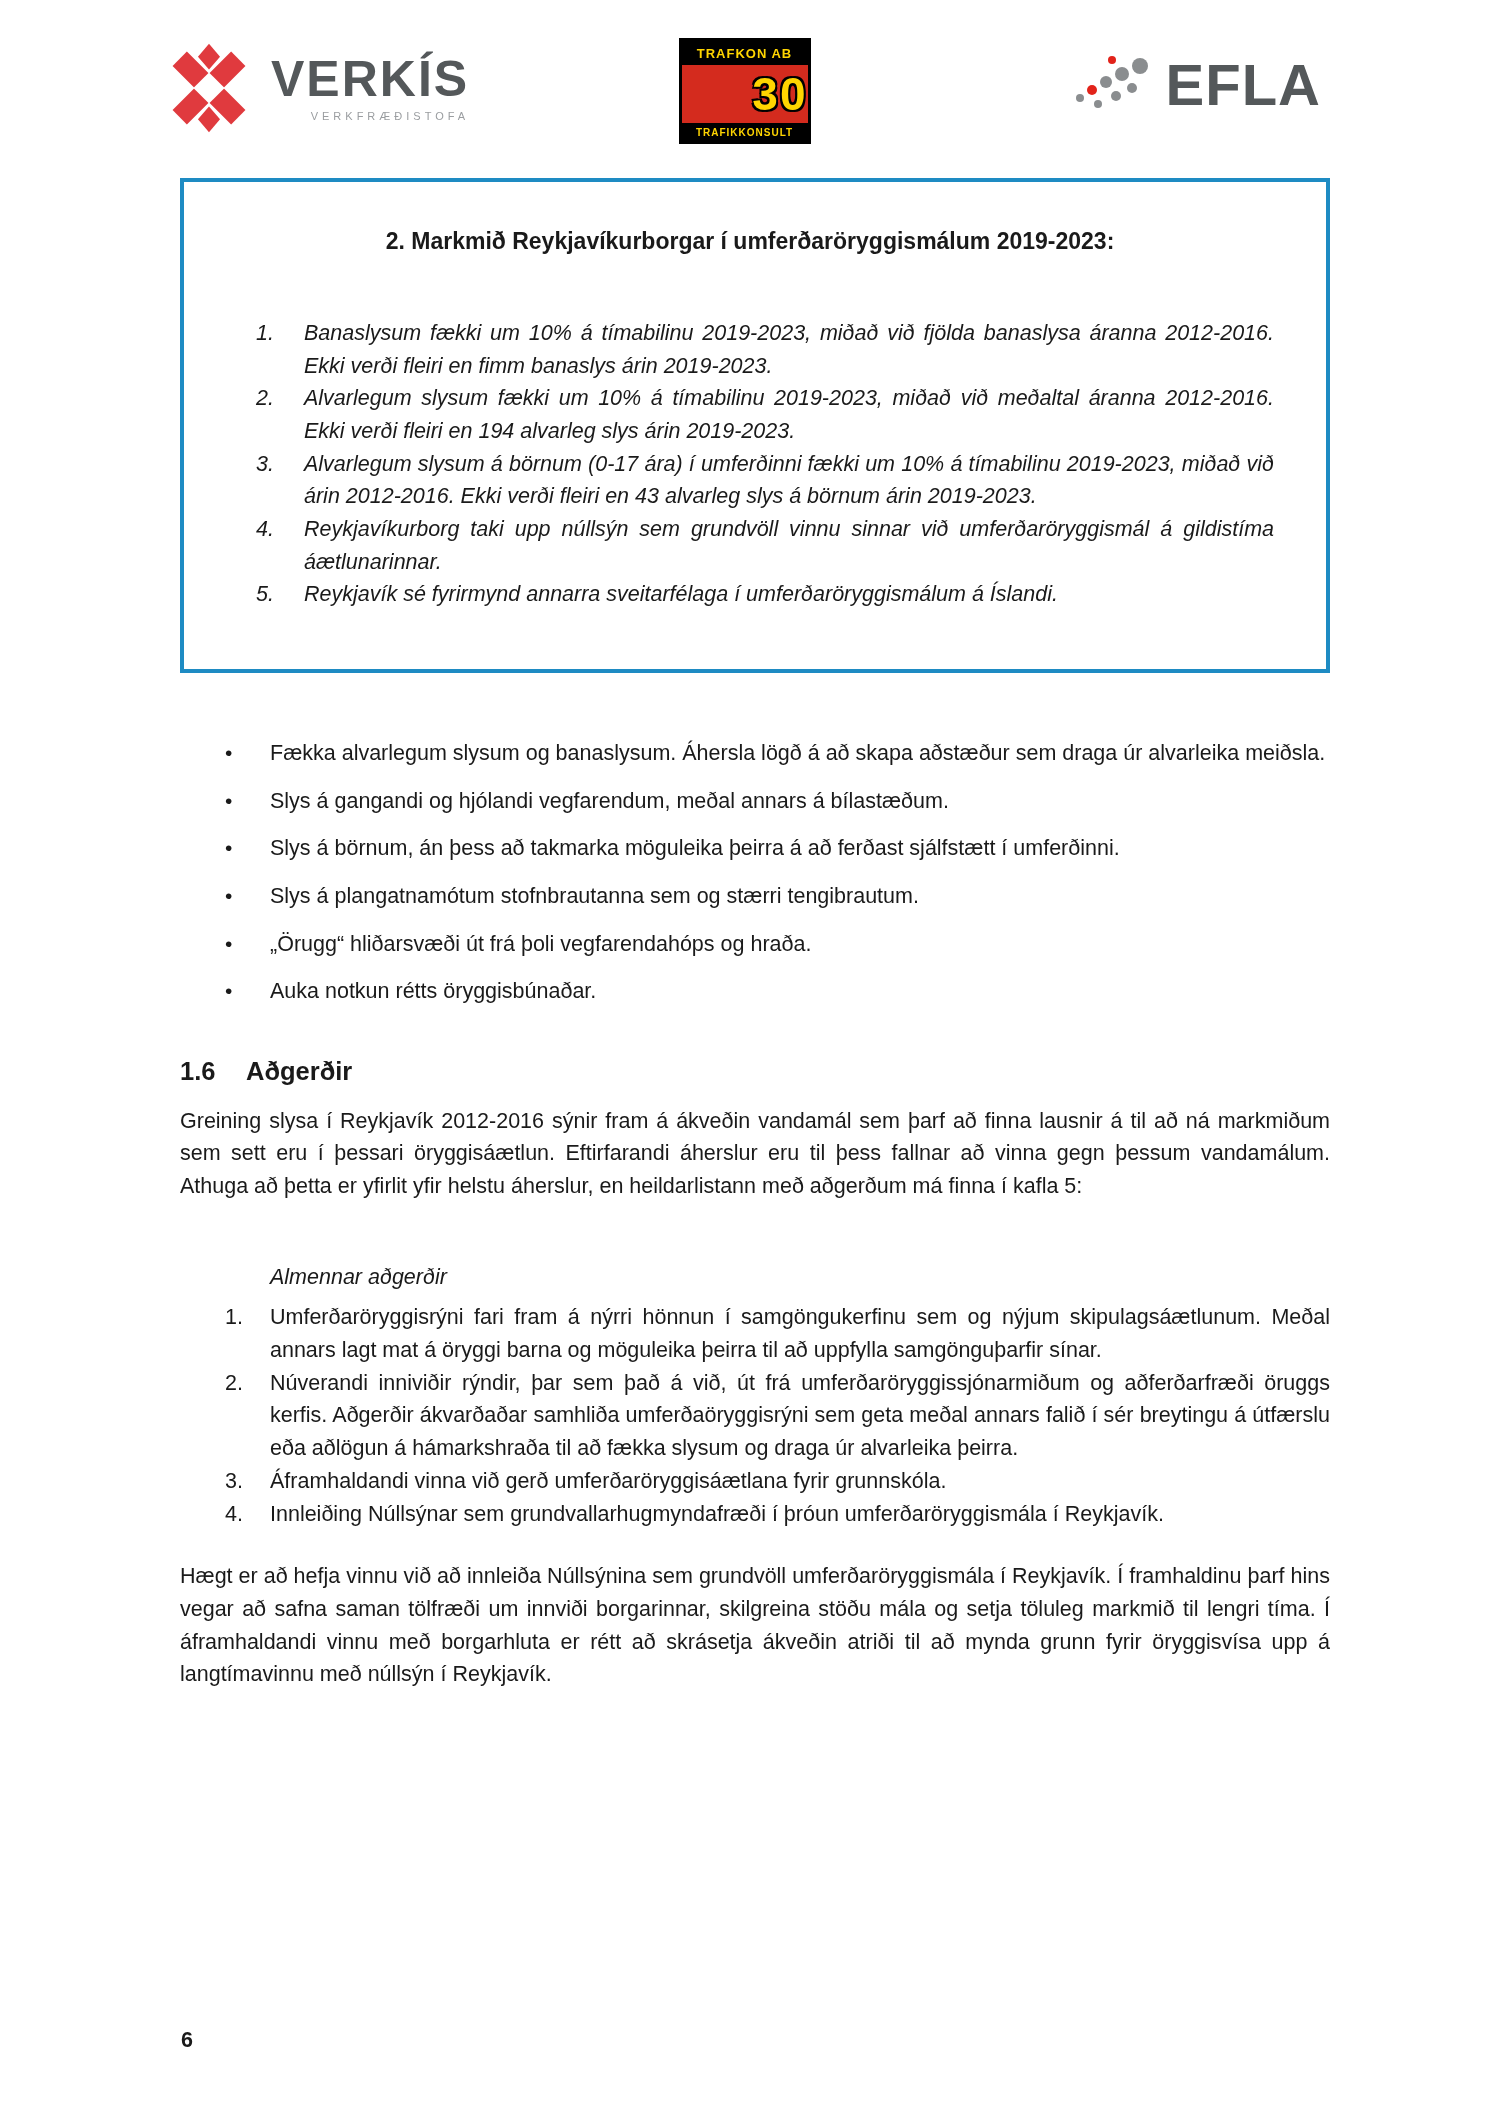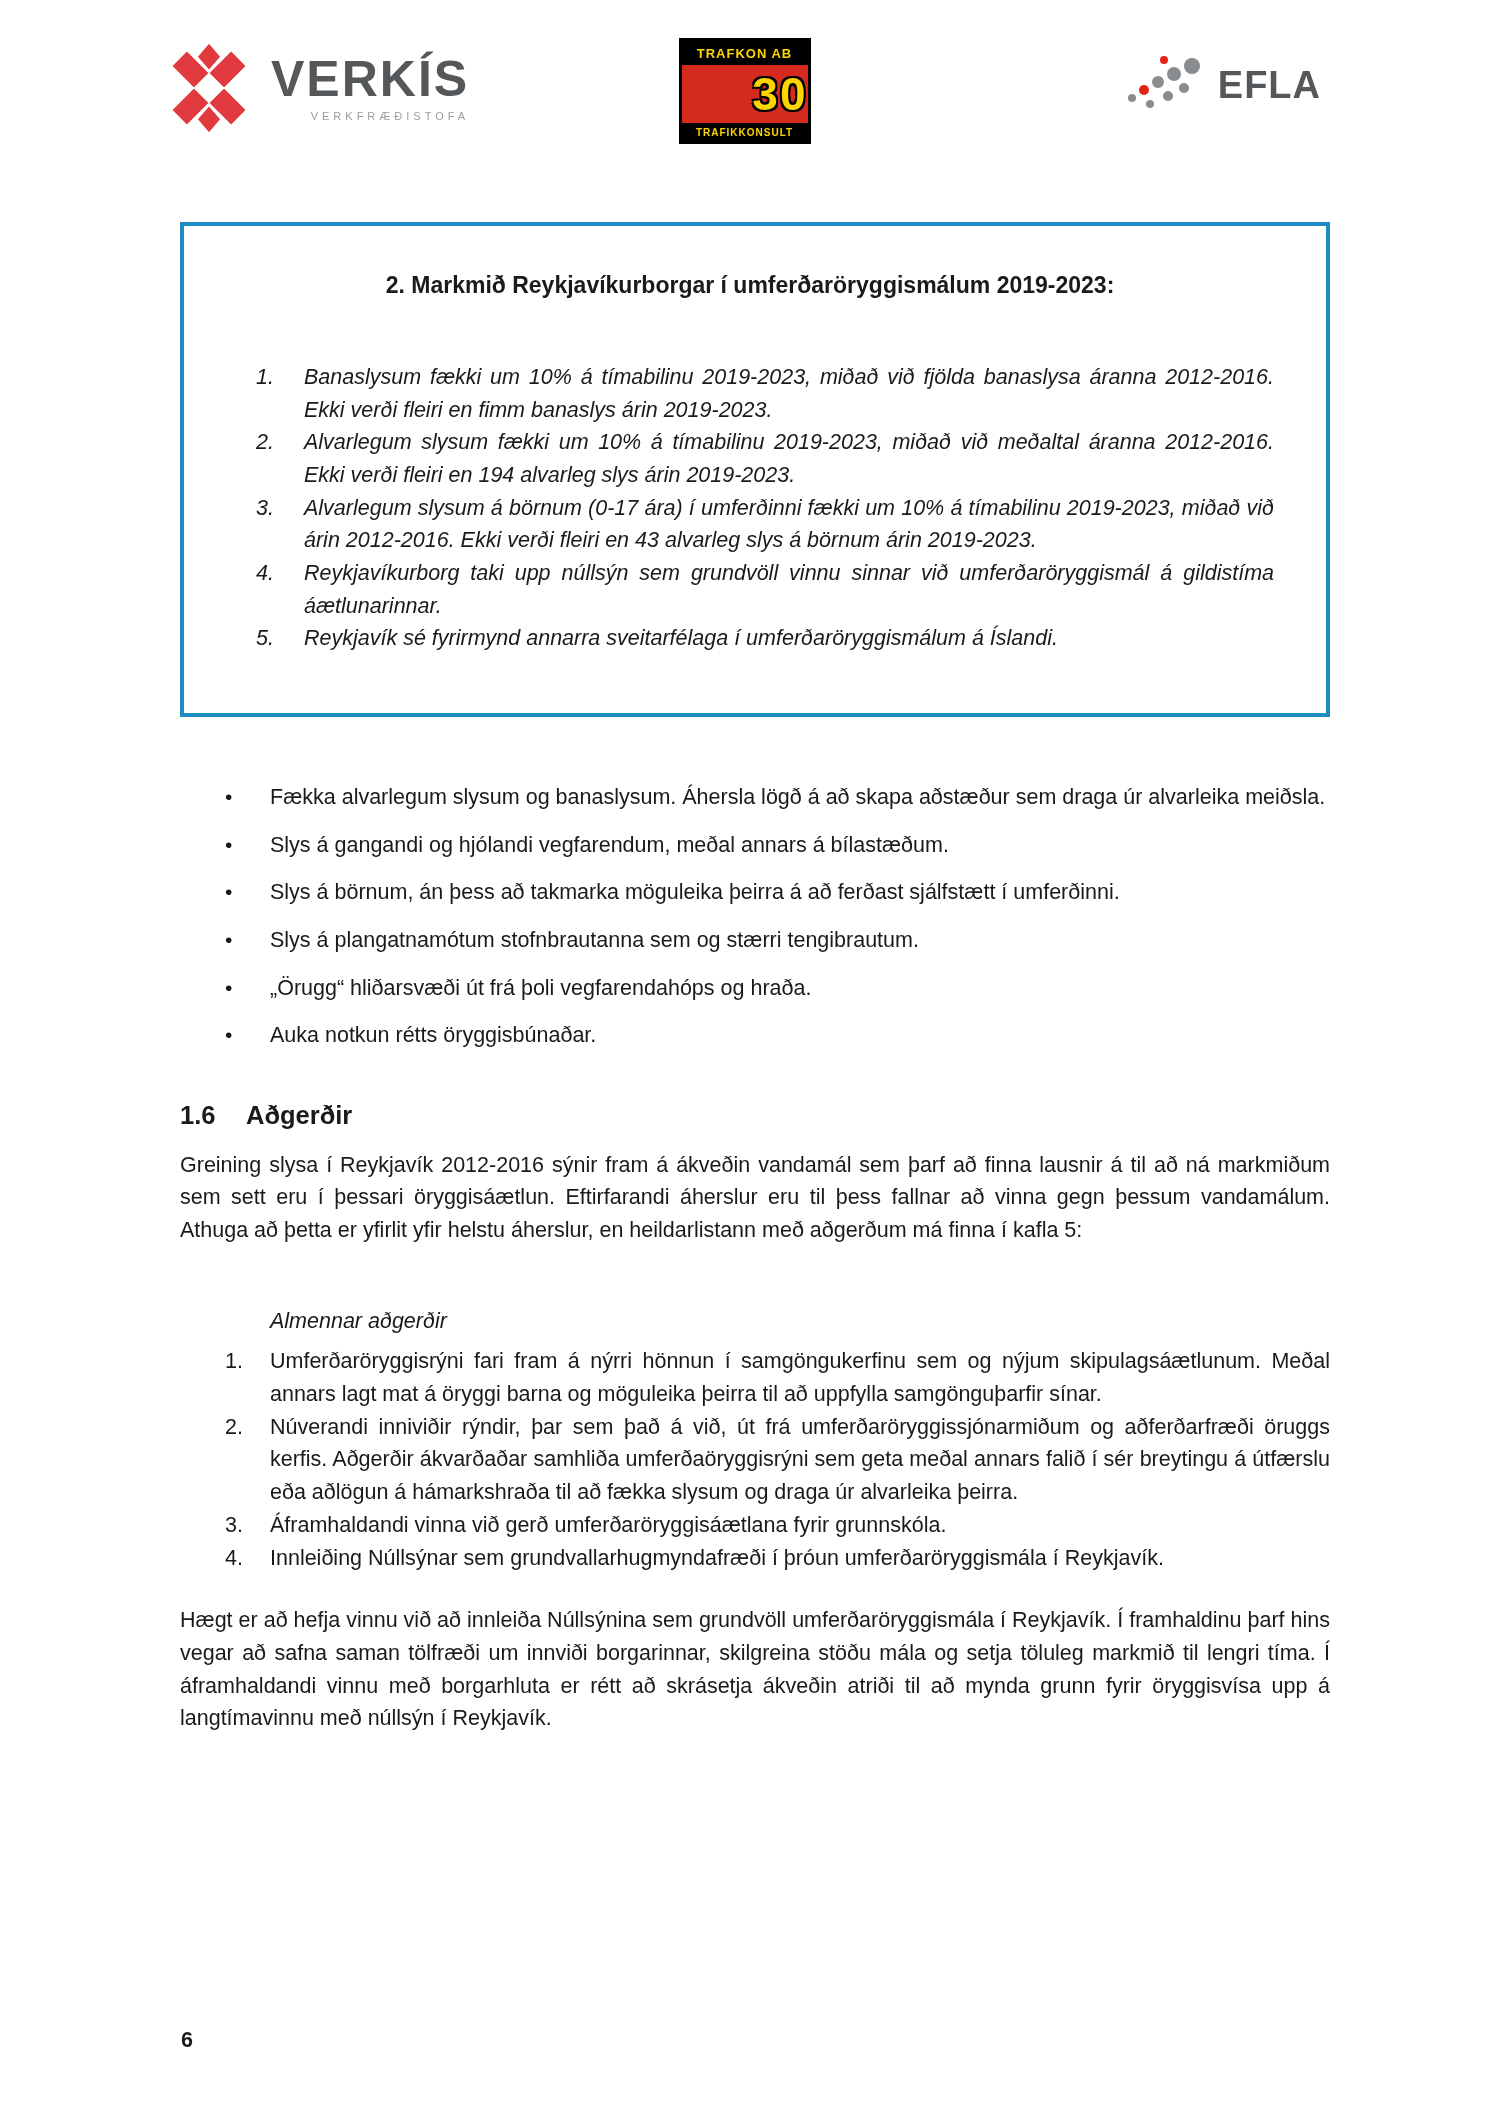--- a/index.html
+++ b/index.html
@@ -50,26 +50,26 @@
   .trafkon-bot {
     background: #000000; color: #ffd500; font-size: 10px; font-weight: bold;
     letter-spacing: 1px; padding: 4px 0 3px;
   }
 
   .logo-efla {
     position: absolute; right: 168px; top: 46px;
     display: flex; align-items: center; gap: 6px;
   }
   .efla-dots { width: 92px; height: 78px; }
-  .efla-name { font-size: 38px; font-weight: bold; color: #54585a; letter-spacing: 1px; line-height: 1; }
+  .efla-name { font-size: 58px; font-weight: bold; color: #54585a; letter-spacing: 1px; line-height: 1; }
 
   
   .content {
     position: absolute; left: 180px; top: 178px; width: 1150px;
-    font-size: 21.5px; line-height: 1.52; margin-top: 44px;
+    font-size: 21.5px; line-height: 1.52;
   }
 
   
   .goals-box {
     border: 4px solid #1e8bc3;
     box-sizing: border-box;
     padding: 28px 52px 58px 42px;
     margin-bottom: 64px;
   }
   .goals-title {

